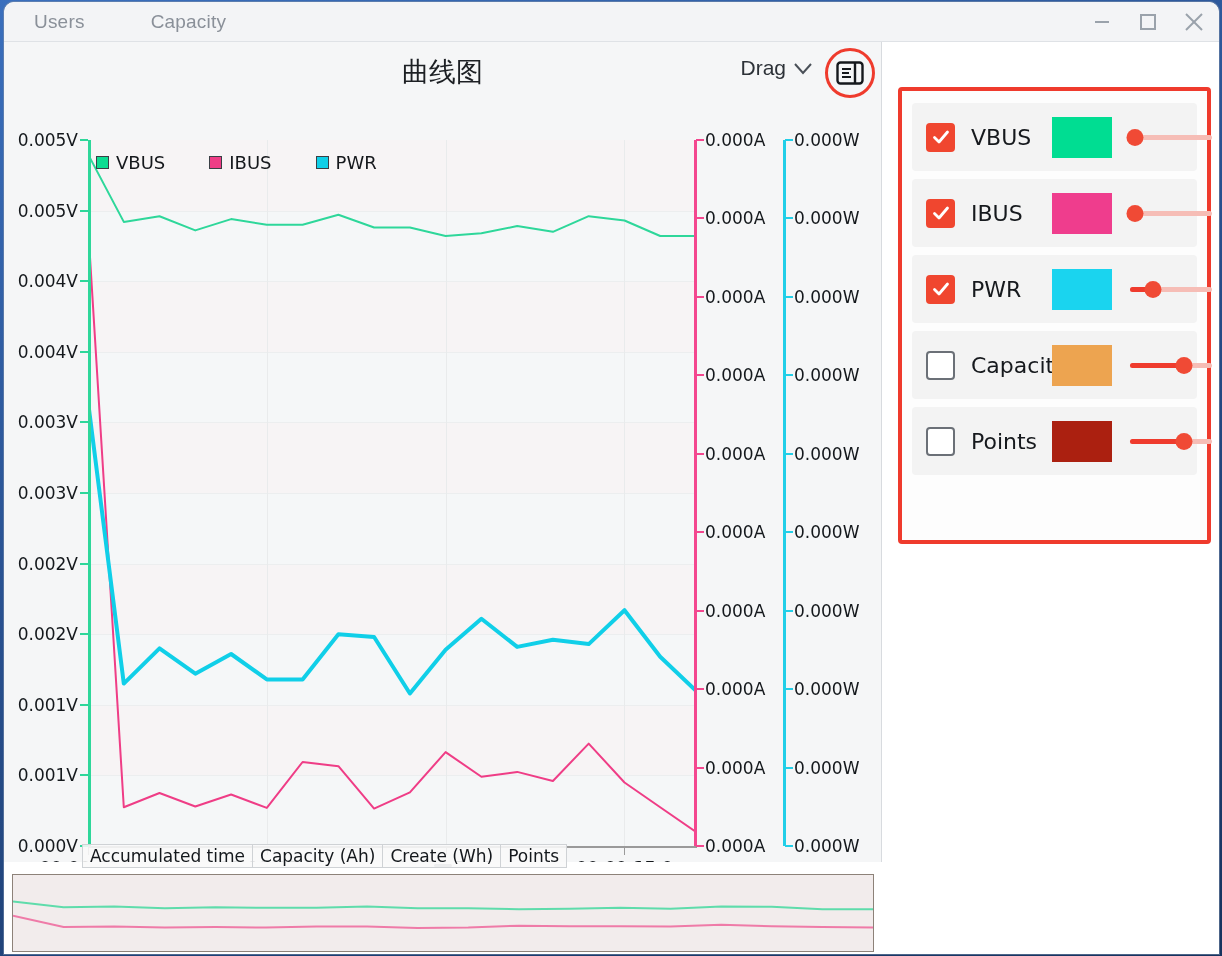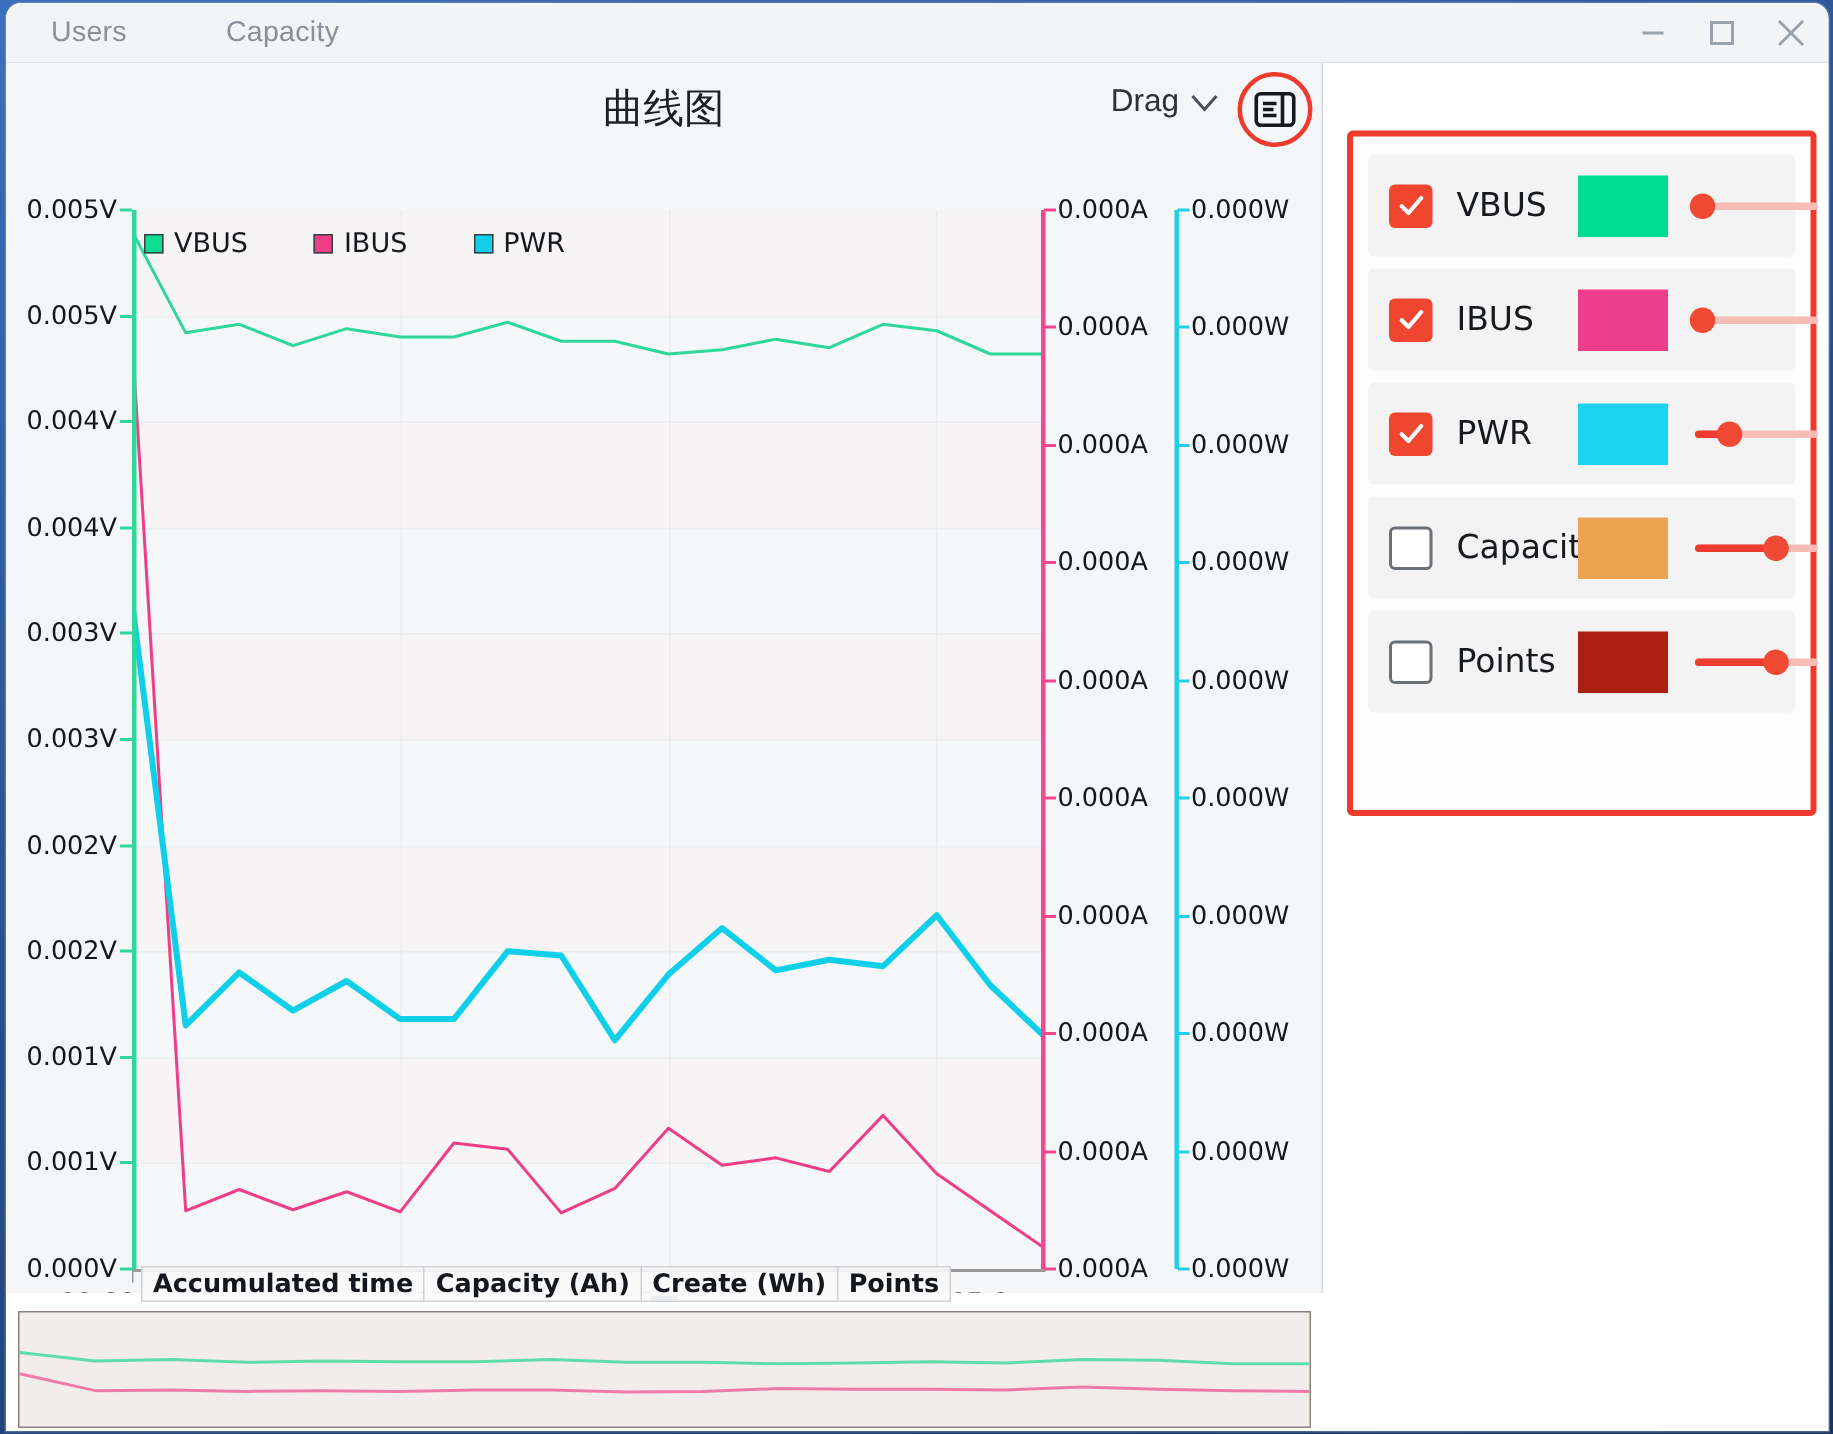--- a/index.html
+++ b/index.html
@@ -120,24 +120,23 @@
   
   #inplot-legend {
     position:absolute; left: 92px; top: 52px;
     display:flex; gap: 44px; align-items:center; z-index: 6;
   }
   .ilg { display:flex; align-items:center; gap:7px; font-size:18px; color:#15181c;
          font-family:"DejaVu Sans", sans-serif; }
   .ilg i { width:13px; height:13px; display:block; border:1px solid #3a3f45; }
   
   #summary-table {
-    position:absolute; left: 90px; top: 744px; z-index: 7;
+    position:absolute; left: 78px; top: 744px; z-index: 7;
     border-collapse: collapse; background: rgba(249,249,249,.88);
     font-family:"DejaVu Sans", sans-serif;
-    font-weight:bold;
   }
   #summary-table td {
     border: 1px solid #cfd2d5; font-size:17px; color:#14181c;
     padding: 1px 7px; text-align:center; white-space:nowrap;
   }
   #summary-table tr.vals td { padding-top:1px; }
   #create-time {
     position:absolute; left:0; right:0; top: 786px; text-align:center;
     font-size:18px; color:#23282d; font-family:"DejaVu Sans", sans-serif;
   }

